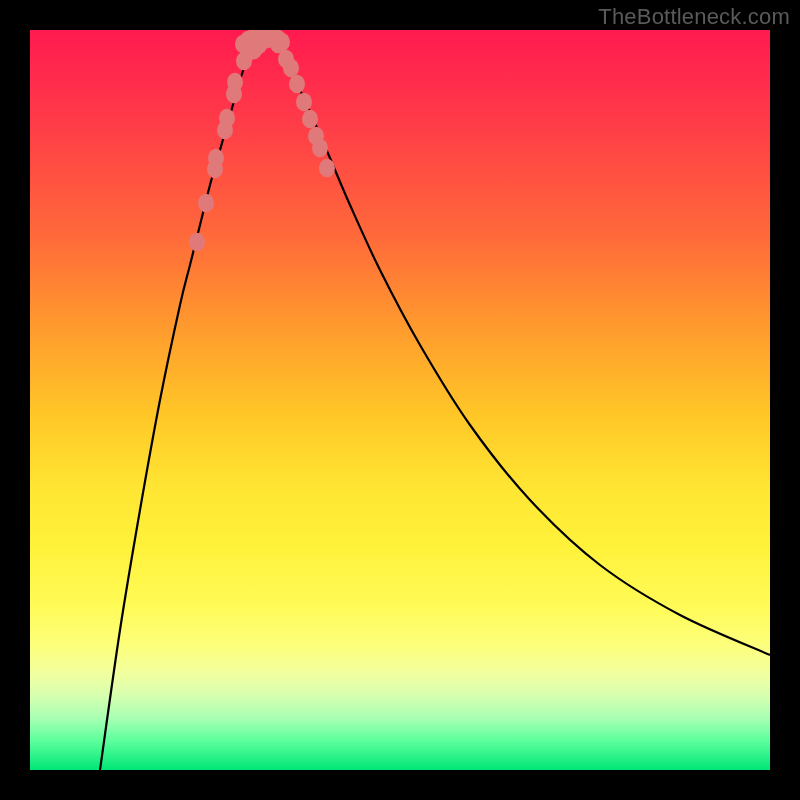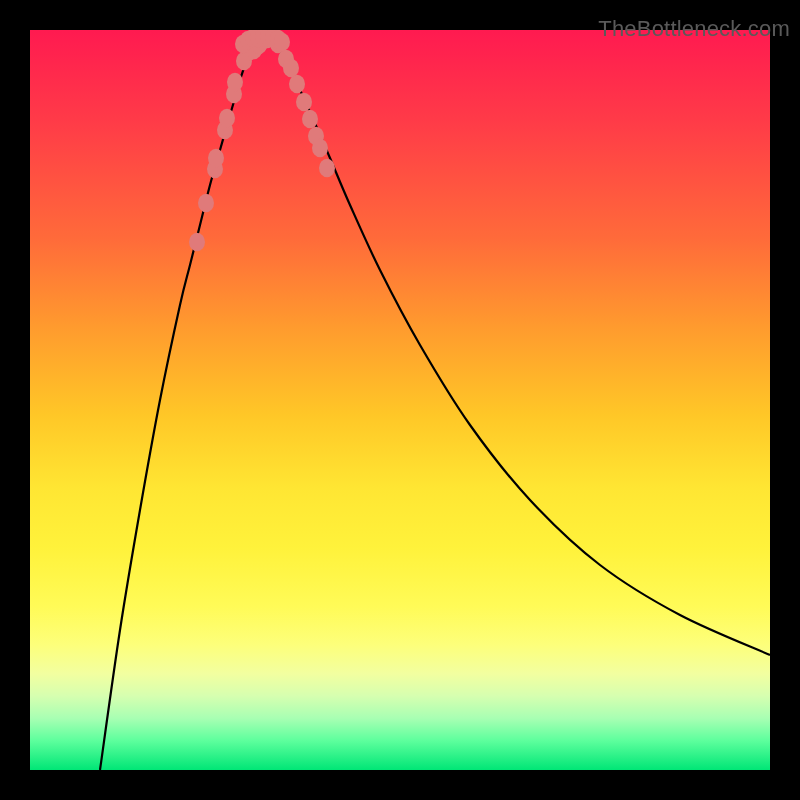--- a/index.html
+++ b/index.html
@@ -44,21 +44,21 @@
   .svg-overlay {
     position: absolute;
     left: 30px;
     top: 30px;
     width: 740px;
     height: 740px;
     pointer-events: none;
   }
   .watermark {
     position: absolute;
-    top: 16px;
+    top: 4px;
     right: 10px;
     color: #5a5a5a;
     font-size: 22px;
     font-weight: 500;
     letter-spacing: 0.2px;
     user-select: none;
   }
 </style>
 </head>
 <body>

